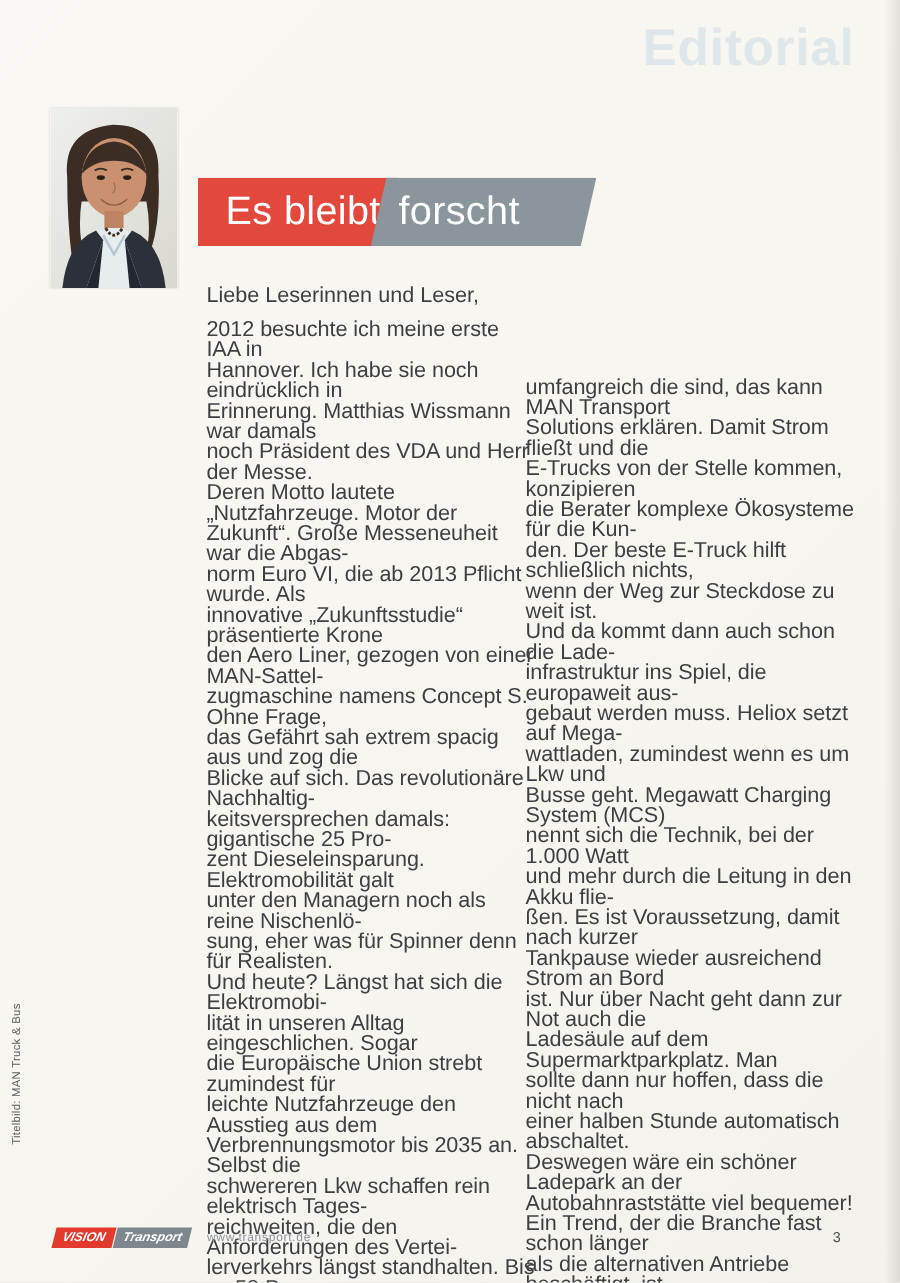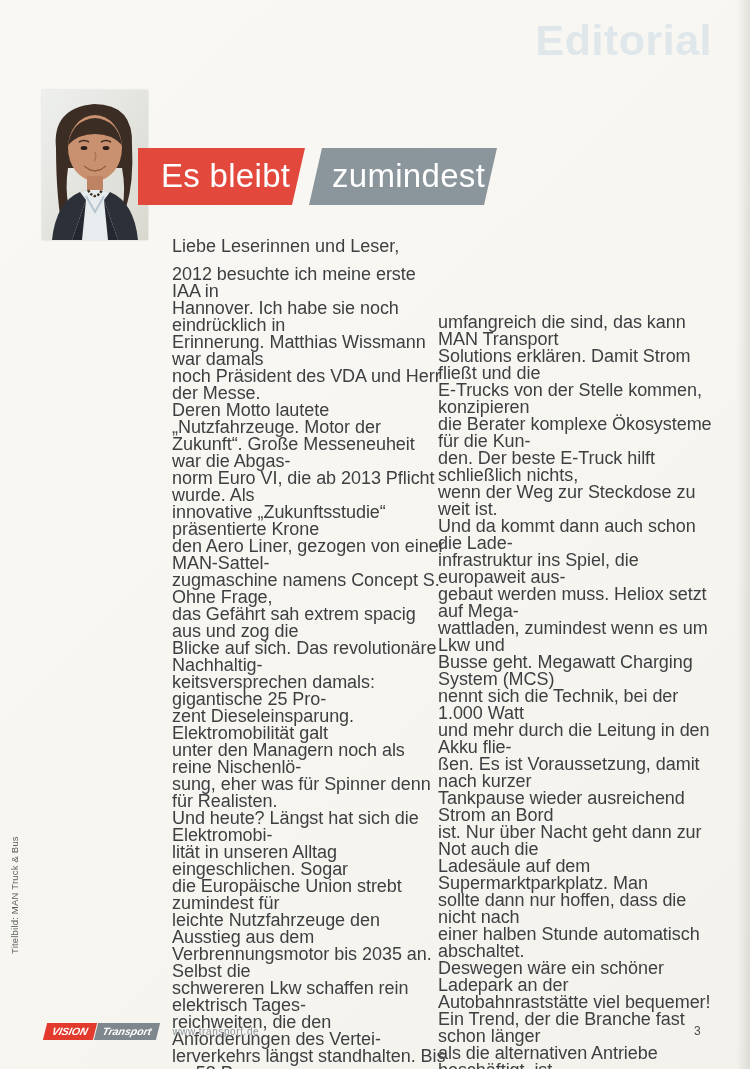--- a/index.html
+++ b/index.html
@@ -20,21 +20,21 @@
   .editorial-title{
     position:absolute; top:16px; right:38px;
     font-size:43px; font-weight:bold; letter-spacing:0.5px;
     color:#dfe7eb;
   }
   .photo{
     position:absolute; left:42px; top:90px; width:106px; height:150px;
     box-shadow:0 0 2px rgba(0,0,0,0.15);
   }
   .banner-red{
-    position:absolute; left:138px; top:148px; width:167px; height:57px;
+    position:absolute; left:165px; top:148px; width:167px; height:57px;
     background:#e2483b;
     clip-path:polygon(0 0, 100% 0, calc(100% - 13px) 100%, 0 100%);
   }
   .banner-gray{
     position:absolute; left:309px; top:148px; width:188px; height:57px;
     background:#8b959c;
     clip-path:polygon(13px 0, 100% 0, calc(100% - 13px) 100%, 0 100%);
   }
   .banner-text{
     display:block; color:#fff; font-size:33px; font-weight:400;
@@ -121,21 +121,21 @@
       <path d="M96 150 Q92 112 68 102 L62 110 L76 150 Z" fill="#2c3038"></path>
       <path d="M30 150 L44 110 L40 150 Z" fill="#232730"></path>
       <path d="M76 150 L62 110 L66 150 Z" fill="#232730"></path>
     </svg>
   </div>
 
   <div class="banner-red">
     <span class="banner-text">Es bleibt</span>
   </div>
   <div class="banner-gray">
-    <span class="banner-text">zumindest</span>
+    <span class="banner-text">forscht</span>
   </div>
 
   <div class="greeting">Liebe Leserinnen und Leser,</div>
 
   <div class="col col-left">
     <div class="lines">2012 besuchte ich meine erste IAA in
 Hannover. Ich habe sie noch eindrücklich in
 Erinnerung. Matthias Wissmann war damals
 noch Präsident des VDA und Herr der Messe.
 Deren Motto lautete „Nutzfahrzeuge. Motor der

